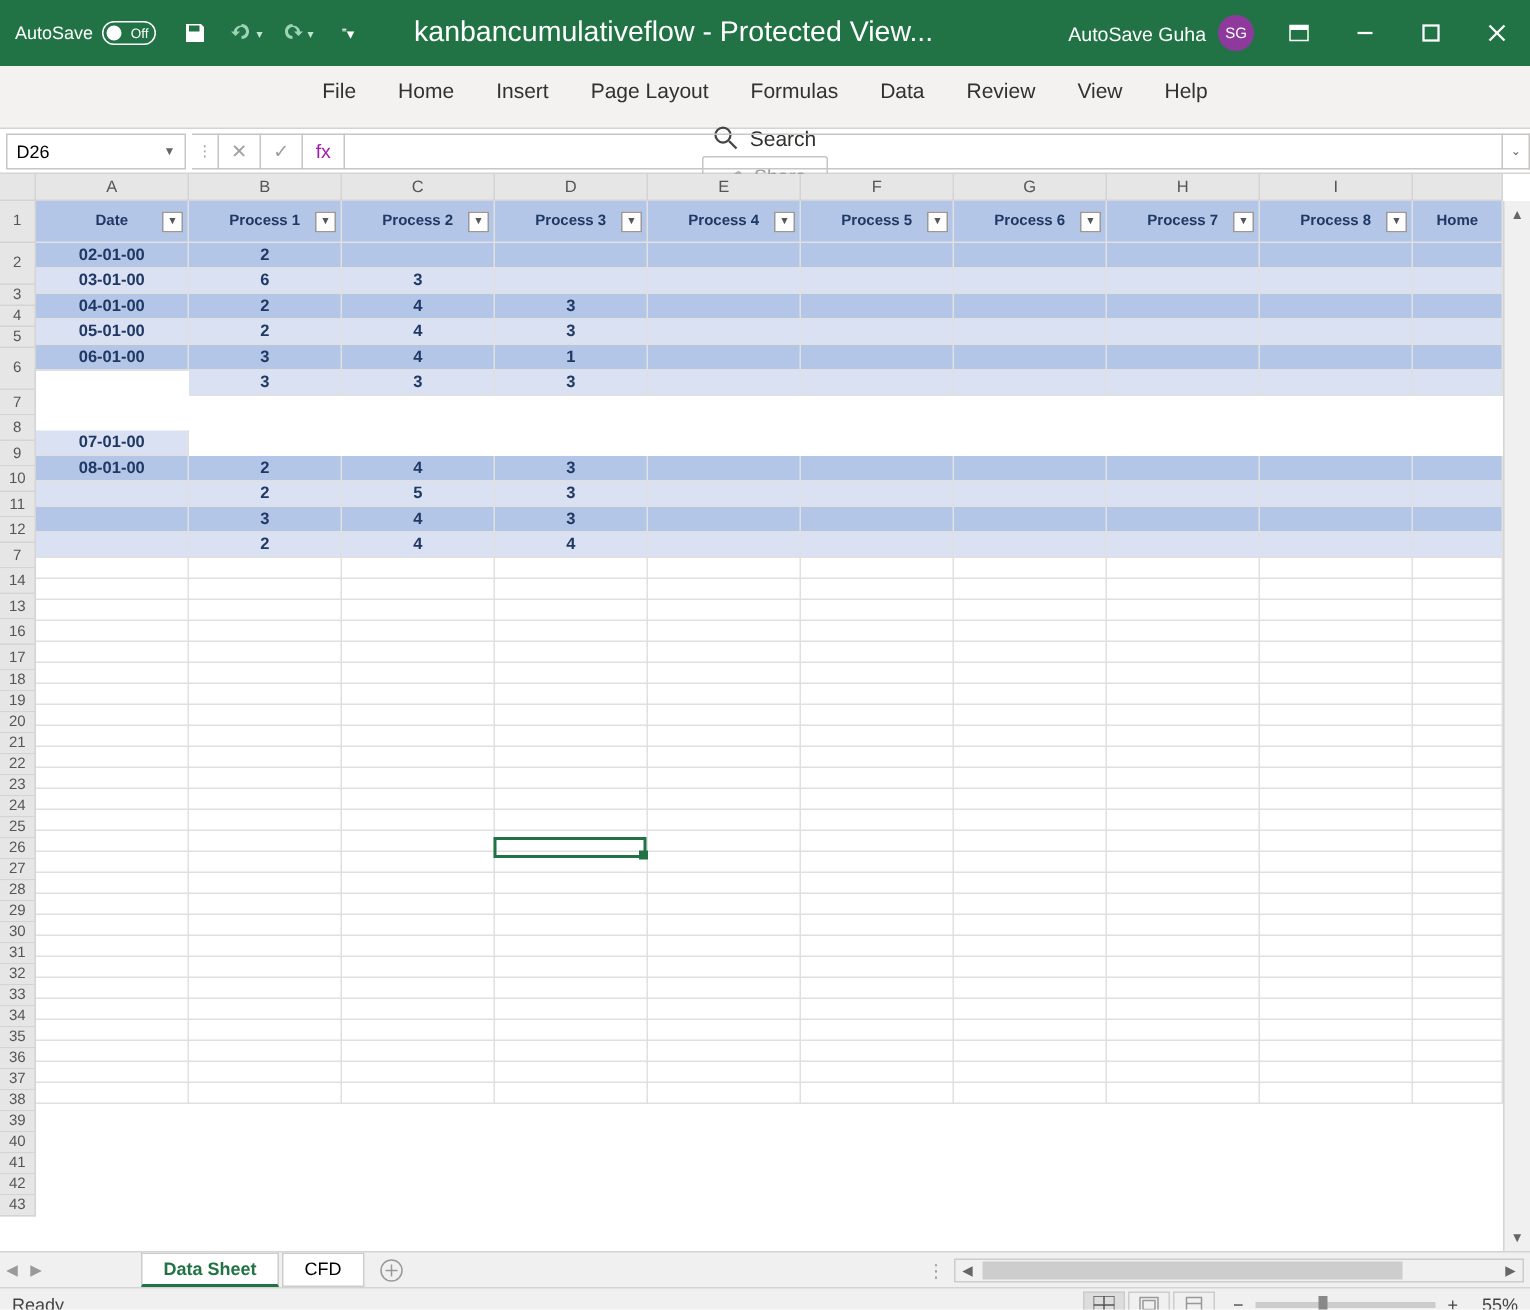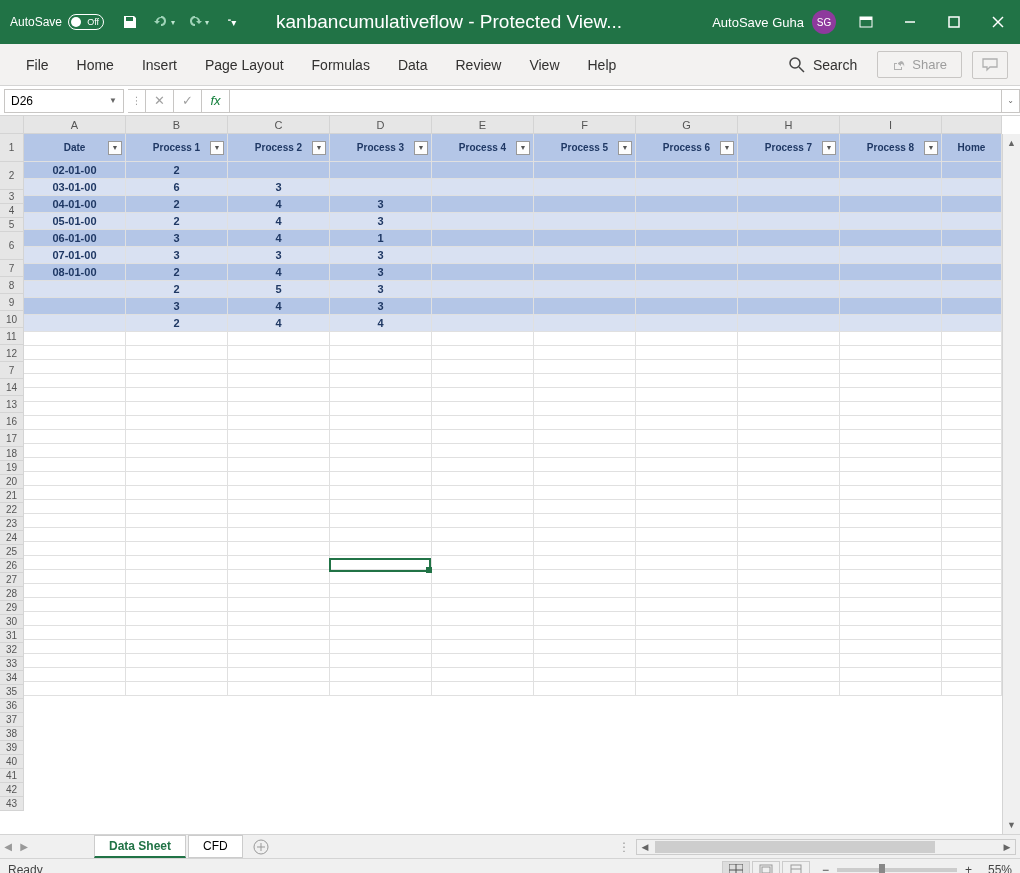--- a/index.html
+++ b/index.html
@@ -14,21 +14,21 @@
 .tb-icons { display: flex; gap: 6px; margin-left: 12px; align-items: center; }
 .tb-icon { width: 28px; height: 28px; display: flex; align-items: center; justify-content: center; cursor: pointer; }
 .tb-icon svg { fill: #fff; }
 .titletext { flex: 1; text-align: left; font-size: 19px; margin-left: 30px; white-space: nowrap; overflow: hidden; text-overflow: ellipsis; }
 .user { display: flex; align-items: center; gap: 8px; margin-right: 8px; font-size: 13px; }
 .avatar { width: 24px; height: 24px; border-radius: 50%; background: #8e3a9d; display: flex; align-items: center; justify-content: center; font-size: 10px; }
 .winbtns { display: flex; }
 .winbtn { width: 44px; height: 44px; display: flex; align-items: center; justify-content: center; cursor: pointer; }
 
 
-.ribbon { height: 42px; background: #f3f2f1; border-bottom: 1px solid #d4d4d4; display: flex; align-items: center; padding: 0 12px; gap: 4px; }
+.ribbon { height: 42px; background: #f3f2f1; border-bottom: 1px solid #d4d4d4; display: flex; align-items: center; padding: 0 12px; gap: 4px; flex-direction: column; }
 .rtab { padding: 8px 14px; font-size: 14px; color: #323130; cursor: pointer; }
 .rspacer { flex: 1; }
 .search { display: flex; align-items: center; gap: 8px; padding: 0 16px; cursor: pointer; color: #323130; font-size: 14px; }
 .sharebtn { border: 1px solid #c8c6c4; padding: 5px 14px; font-size: 13px; color: #9d9d9d; border-radius: 2px; display: flex; align-items: center; gap: 6px; }
 .cmtbtn { border: 1px solid #c8c6c4; width: 36px; height: 28px; margin-left: 6px; display: flex; align-items: center; justify-content: center; border-radius: 2px; }
 
 
 .fbar { height: 30px; background: #fff; border-bottom: 1px solid #d4d4d4; display: flex; align-items: center; }
 .namebox { width: 120px; height: 24px; border: 1px solid #c8c6c4; margin: 0 4px; display: flex; align-items: center; justify-content: space-between; padding: 0 6px; font-size: 12px; background: #fff; }
 .namebox .dd { font-size: 8px; color: #666; }
@@ -178,21 +178,21 @@
 </div>
 
 <div class="fbar">
   <div class="namebox">
     <span>D26</span>
     <span class="dd">▼</span>
   </div>
   <div style="width:18px;height:24px;border:1px solid #c8c6c4;border-left:none;display:flex;align-items:center;justify-content:center;color:#a0a0a0;font-size:10px">⋮</div>
   <div class="fxbtn" style="border:1px solid #c8c6c4;border-left:none;height:24px">✕</div>
   <div class="fxbtn" style="border:1px solid #c8c6c4;border-left:none;height:24px">✓</div>
-  <div class="fxbtn" style="border:1px solid #c8c6c4;border-left:none;height:24px;font-style:italic;color:#15803d">
+  <div class="fxbtn" style="border:1px solid #c8c6c4;border-left:none;height:24px;color:#a21caf">
       <span>fx</span>
     </div>
   <div class="fxinput"></div>
   <div class="fbexp">⌄</div>
 </div>
 
 <div class="gridwrap">
   <div class="corner"></div>
   <div class="colhdrs" id="colhdrs">
       <div class="colhdr" style="width: 102px;">A</div>
@@ -347,21 +347,21 @@
         <div class="cell dcell drow1" style="width: 102px; height: 17px;">4</div>
         <div class="cell dcell drow1" style="width: 102px; height: 17px;">1</div>
         <div class="cell dcell drow1" style="width: 102px; height: 17px;"></div>
         <div class="cell dcell drow1" style="width: 102px; height: 17px;"></div>
         <div class="cell dcell drow1" style="width: 102px; height: 17px;"></div>
         <div class="cell dcell drow1" style="width: 102px; height: 17px;"></div>
         <div class="cell dcell drow1" style="width: 102px; height: 17px;"></div>
         <div class="cell dcell drow1" style="width: 60px; height: 17px;"></div>
       </div>
       <div class="crow">
-        <div class="cell dcell drow0" style="width: 102px; height: 17px;">07-01-00</div>
+        <div class="cell dcell drow0" style="width: 102px; height: 17px; margin-top: 40px;">07-01-00</div>
         <div class="cell dcell drow0" style="width: 102px; height: 17px;">3</div>
         <div class="cell dcell drow0" style="width: 102px; height: 17px;">3</div>
         <div class="cell dcell drow0" style="width: 102px; height: 17px;">3</div>
         <div class="cell dcell drow0" style="width: 102px; height: 17px;"></div>
         <div class="cell dcell drow0" style="width: 102px; height: 17px;"></div>
         <div class="cell dcell drow0" style="width: 102px; height: 17px;"></div>
         <div class="cell dcell drow0" style="width: 102px; height: 17px;"></div>
         <div class="cell dcell drow0" style="width: 102px; height: 17px;"></div>
         <div class="cell dcell drow0" style="width: 60px; height: 17px;"></div>
       </div>

